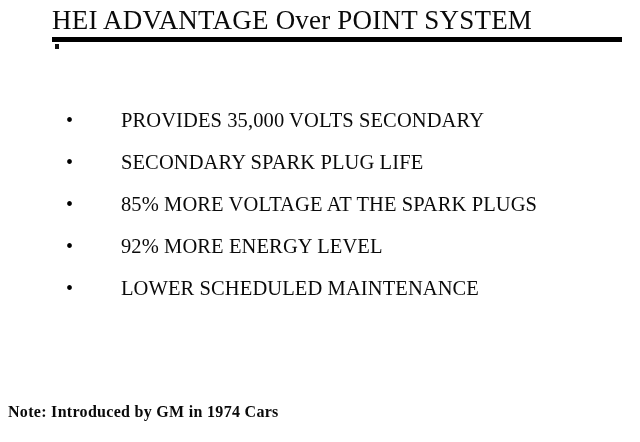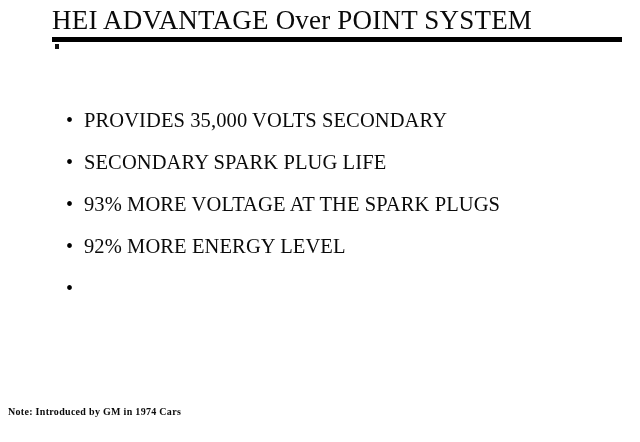--- a/index.html
+++ b/index.html
@@ -67,27 +67,28 @@
     line-height: 24px;
     text-align: left;
     color: #000000;
   }
   .bullet-label {
     font-size: 20.5px;
     line-height: 24px;
     letter-spacing: 0.1px;
     white-space: nowrap;
     color: #0a0a0a;
+    margin-left: 37px;
   }
   
   #footnote {
     position: absolute;
     left: 8px;
     top: 405px;
-    font-size: 10px;
+    font-size: 16px;
     font-weight: bold;
     line-height: 14px;
     letter-spacing: 0.3px;
     white-space: nowrap;
     color: #0a0a0a;
   }
 </style>
 </head>
 <body>
 
@@ -107,29 +108,30 @@
       <span class="bullet-label">PROVIDES 35,000 VOLTS SECONDARY</span>
     </div>
 
     <div class="bullet-row">
       <span class="bullet-dot">•</span>
       <span class="bullet-label">SECONDARY SPARK PLUG LIFE</span>
     </div>
 
     <div class="bullet-row">
       <span class="bullet-dot">•</span>
-      <span class="bullet-label">93% MORE VOLTAGE AT THE SPARK PLUGS</span>
+      <span class="bullet-label">85% MORE VOLTAGE AT THE SPARK PLUGS</span>
     </div>
 
     <div class="bullet-row">
       <span class="bullet-dot">•</span>
       <span class="bullet-label">92% MORE ENERGY LEVEL</span>
     </div>
 
     <div class="bullet-row">
       <span class="bullet-dot">•</span>
+      <span class="bullet-label">LOWER SCHEDULED MAINTENANCE</span>
     </div>
 
   </div>
 
   <div id="footnote">Note: Introduced by GM in 1974 Cars</div>
 
 </div>
 
 </body></html>

